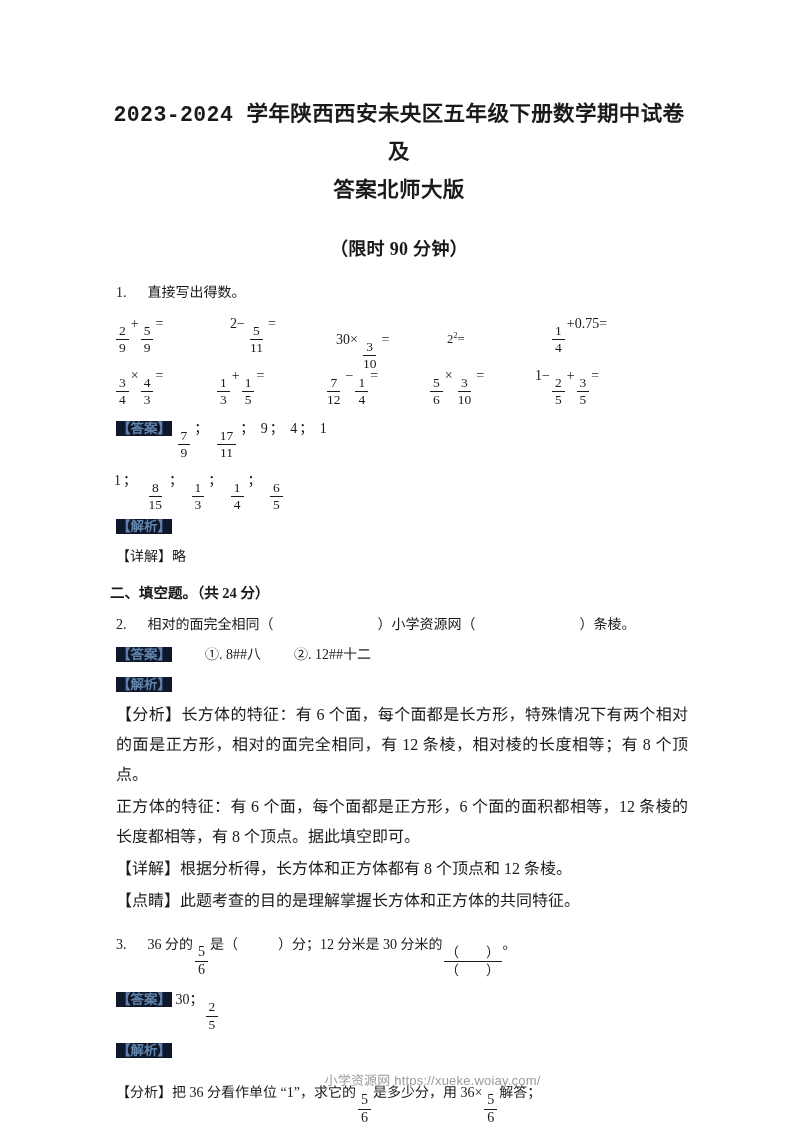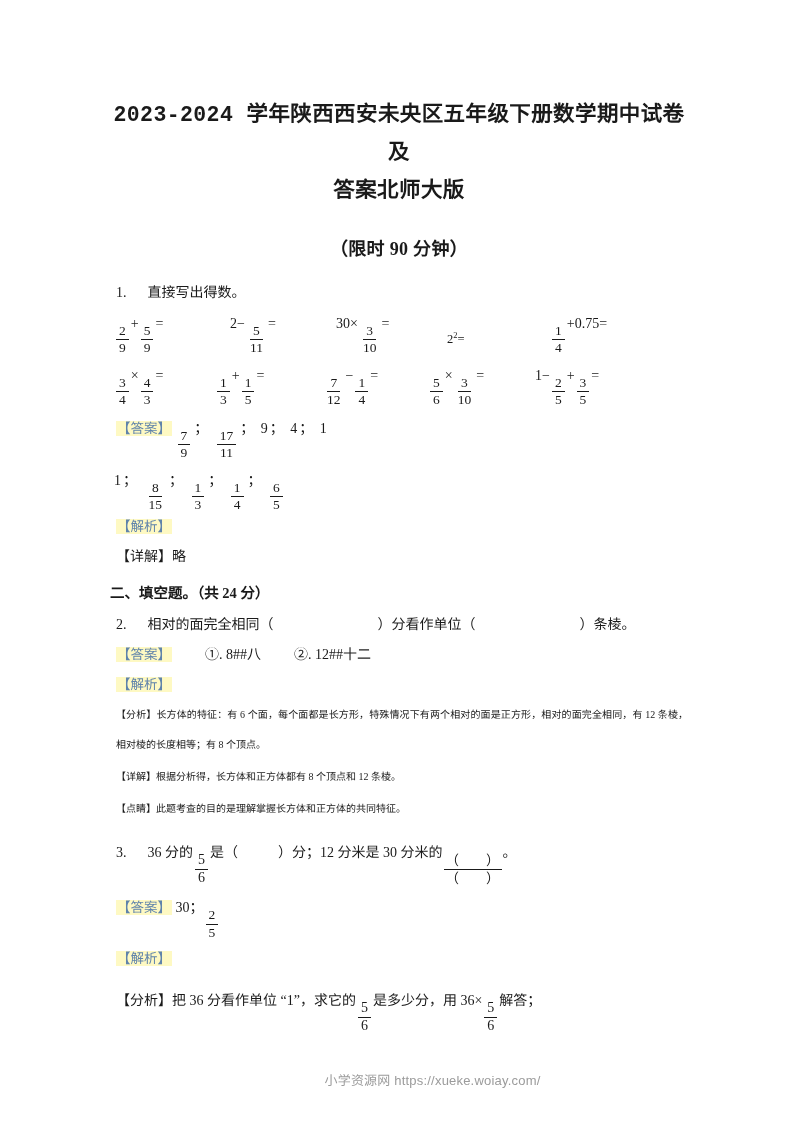--- a/index.html
+++ b/index.html
@@ -46,21 +46,21 @@
   .subtitle {
     text-align: center;
     font-size: 18px;
     font-weight: bold;
     margin: 24px 0 18px 0;
     letter-spacing: 0.3px;
   }
 
   
   .para {
-    font-size: 10px;
+    font-size: 16px;
     line-height: 30px;
     margin: 0 0 2px 0;
     text-align: justify;
   }
   .para.indent { padding-left: 6px; }
   .qline {
     font-size: 14px;
     line-height: 30px;
     margin: 0;
     padding-left: 6px;
@@ -69,23 +69,24 @@
   .sec-head {
     font-size: 14.5px;
     font-weight: bold;
     line-height: 30px;
     margin: 6px 0 2px 0;
   }
 
   
   .tag {
     color: #5f83ab;
-    background: #fef9c3;
+    background: #0f172a;
     padding: 0 1px;
     font-size: 13.5px;
+    font-weight: bold;
   }
   .tag-row {
     font-size: 14px;
     line-height: 30px;
     margin: 0;
     padding-left: 6px;
   }
 
   
   .frac {
@@ -210,21 +211,21 @@
             <span class="num">5</span>
             <span class="den">9</span>
           </span>=
       </span>
       <span class="calc-item" style="left:120px;">
         2−<span class="frac">
             <span class="num">5</span>
             <span class="den">11</span>
           </span>=
       </span>
-      <span class="calc-item" style="left:226px;">
+      <span class="calc-item" style="left:226px;margin-top:16px;">
         30×<span class="frac">
             <span class="num">3</span>
             <span class="den">10</span>
           </span>=
       </span>
       <span class="calc-item sq" style="left:337px;">
         2<sup>2</sup>=
       </span>
       <span class="calc-item" style="left:440px;">
         <span class="frac">
@@ -321,37 +322,38 @@
     </div>
     <div class="tag-row">
       <span>【详解】</span><span>略</span>
     </div>
 
     <div class="sec-head">二、填空题。（共 24 分）</div>
 
     <div class="qline">
       <span>2.</span>
       <span class="sp-l"></span>
-      <span>相对的面完全相同（</span><span class="blank-lg"></span><span>）分看作单位（</span><span class="blank-lg"></span><span>）条棱。</span>
+      <span>相对的面完全相同（</span><span class="blank-lg"></span><span>）小学资源网（</span><span class="blank-lg"></span><span>）条棱。</span>
     </div>
 
     <div class="tag-row">
       <span class="tag">【答案】</span>
       <span class="sp-m"></span>
       <span>①. 8##八</span>
       <span class="sp-m"></span>
       <span>②. 12##十二</span>
     </div>
     <div class="tag-row">
       <span class="tag">【解析】</span>
     </div>
 
     <div class="para indent">
       <span>【分析】</span><span>长方体的特征：有 6 个面，每个面都是长方形，特殊情况下有两个相对的面是正方形，相对的面完全相同，有 12 条棱，相对棱的长度相等；有 8 个顶点。</span>
     </div>
+    <div class="para indent">正方体的特征：有 6 个面，每个面都是正方形，6 个面的面积都相等，12 条棱的长度都相等，有 8 个顶点。据此填空即可。</div>
 
     <div class="para indent">
       <span>【详解】</span><span>根据分析得，长方体和正方体都有 8 个顶点和 12 条棱。</span>
     </div>
     <div class="para indent">
       <span>【点睛】</span><span>此题考查的目的是理解掌握长方体和正方体的共同特征。</span>
     </div>
 
     <div class="qline" style="line-height:54px;">
       <span>3.</span>

